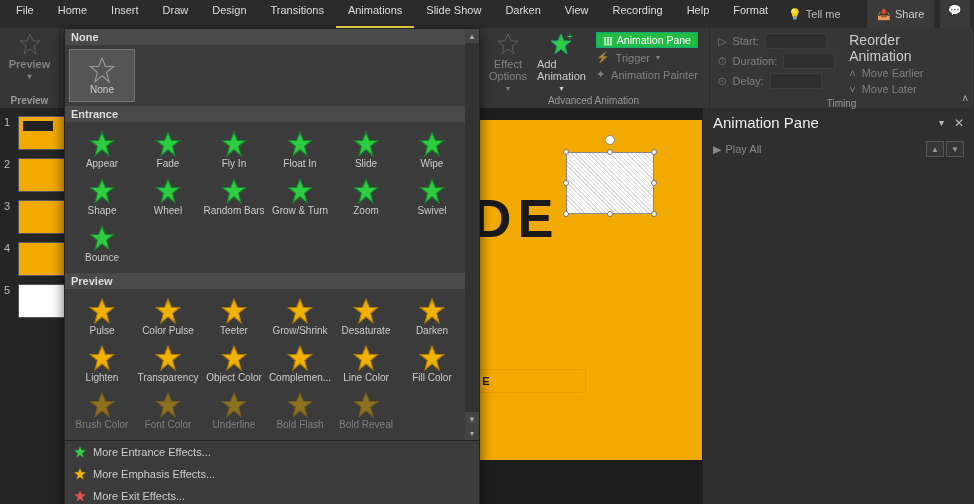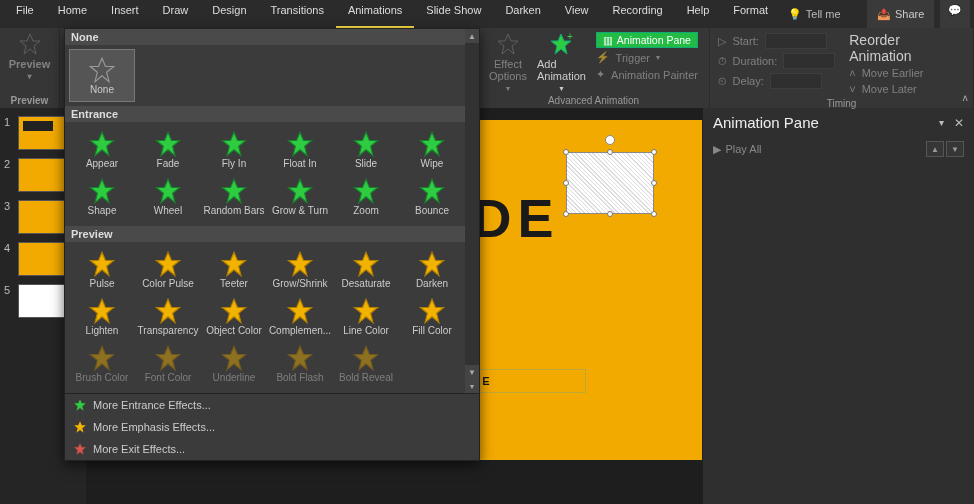--- a/index.html
+++ b/index.html
@@ -364,20 +364,28 @@
             </svg>
           </div>
           <span>Zoom</span>
         </div>
         <div class="gitem">
           <div class="gstar">
             <svg class="star" width="28" height="28" viewBox="0 0 24 24">
               <path d="M12 2 L15 9 L22 9 L16 14 L18 22 L12 17 L6 22 L8 14 L2 9 L9 9 Z" fill="#2ecc40" stroke="#1a7f2e"></path>
             </svg>
           </div>
+          <span>Swivel</span>
+        </div>
+        <div class="gitem">
+          <div class="gstar">
+            <svg class="star" width="28" height="28" viewBox="0 0 24 24">
+              <path d="M12 2 L15 9 L22 9 L16 14 L18 22 L12 17 L6 22 L8 14 L2 9 L9 9 Z" fill="#2ecc40" stroke="#1a7f2e"></path>
+            </svg>
+          </div>
           <span>Bounce</span>
         </div>
       </div>
 
     <div class="gallery-section-header">Preview</div>
     <div class="gallery-grid" id="emphasis-grid">
         <div class="gitem">
           <div class="gstar">
             <svg class="star" width="28" height="28" viewBox="0 0 24 24">
               <path d="M12 2 L15 9 L22 9 L16 14 L18 22 L12 17 L6 22 L8 14 L2 9 L9 9 Z" fill="#f2b200" stroke="#b07d00"></path>

